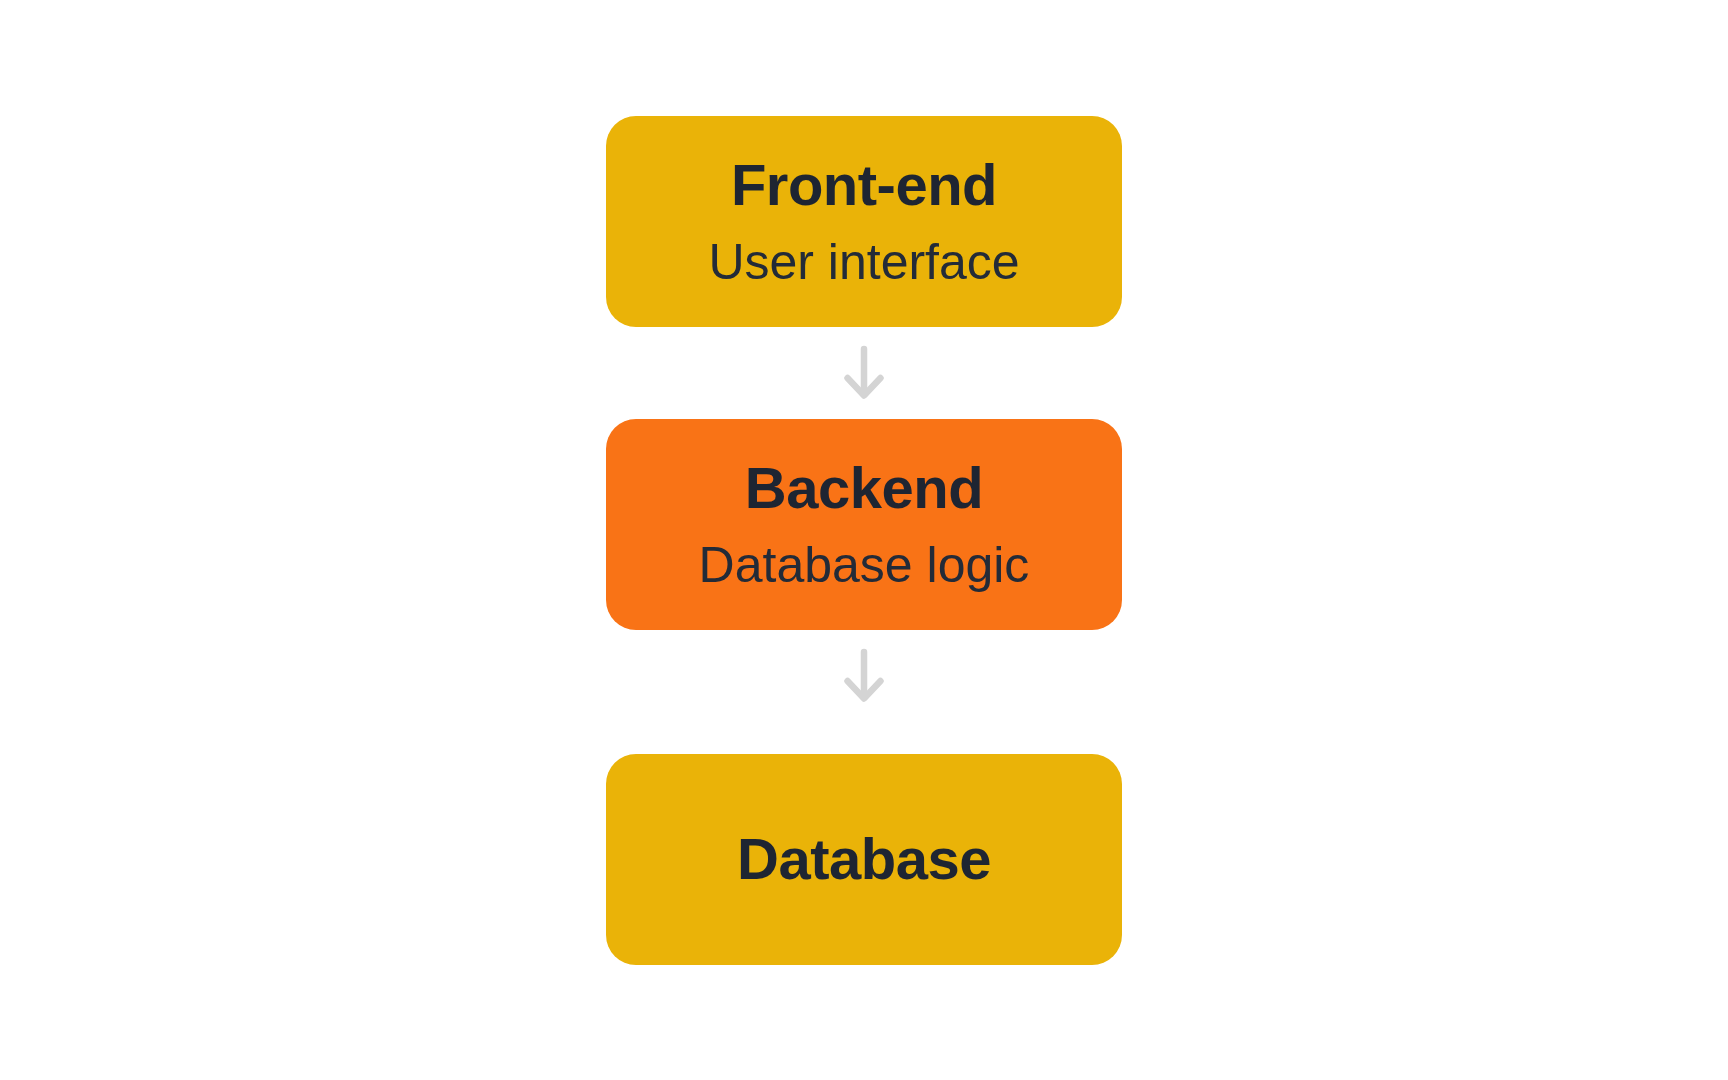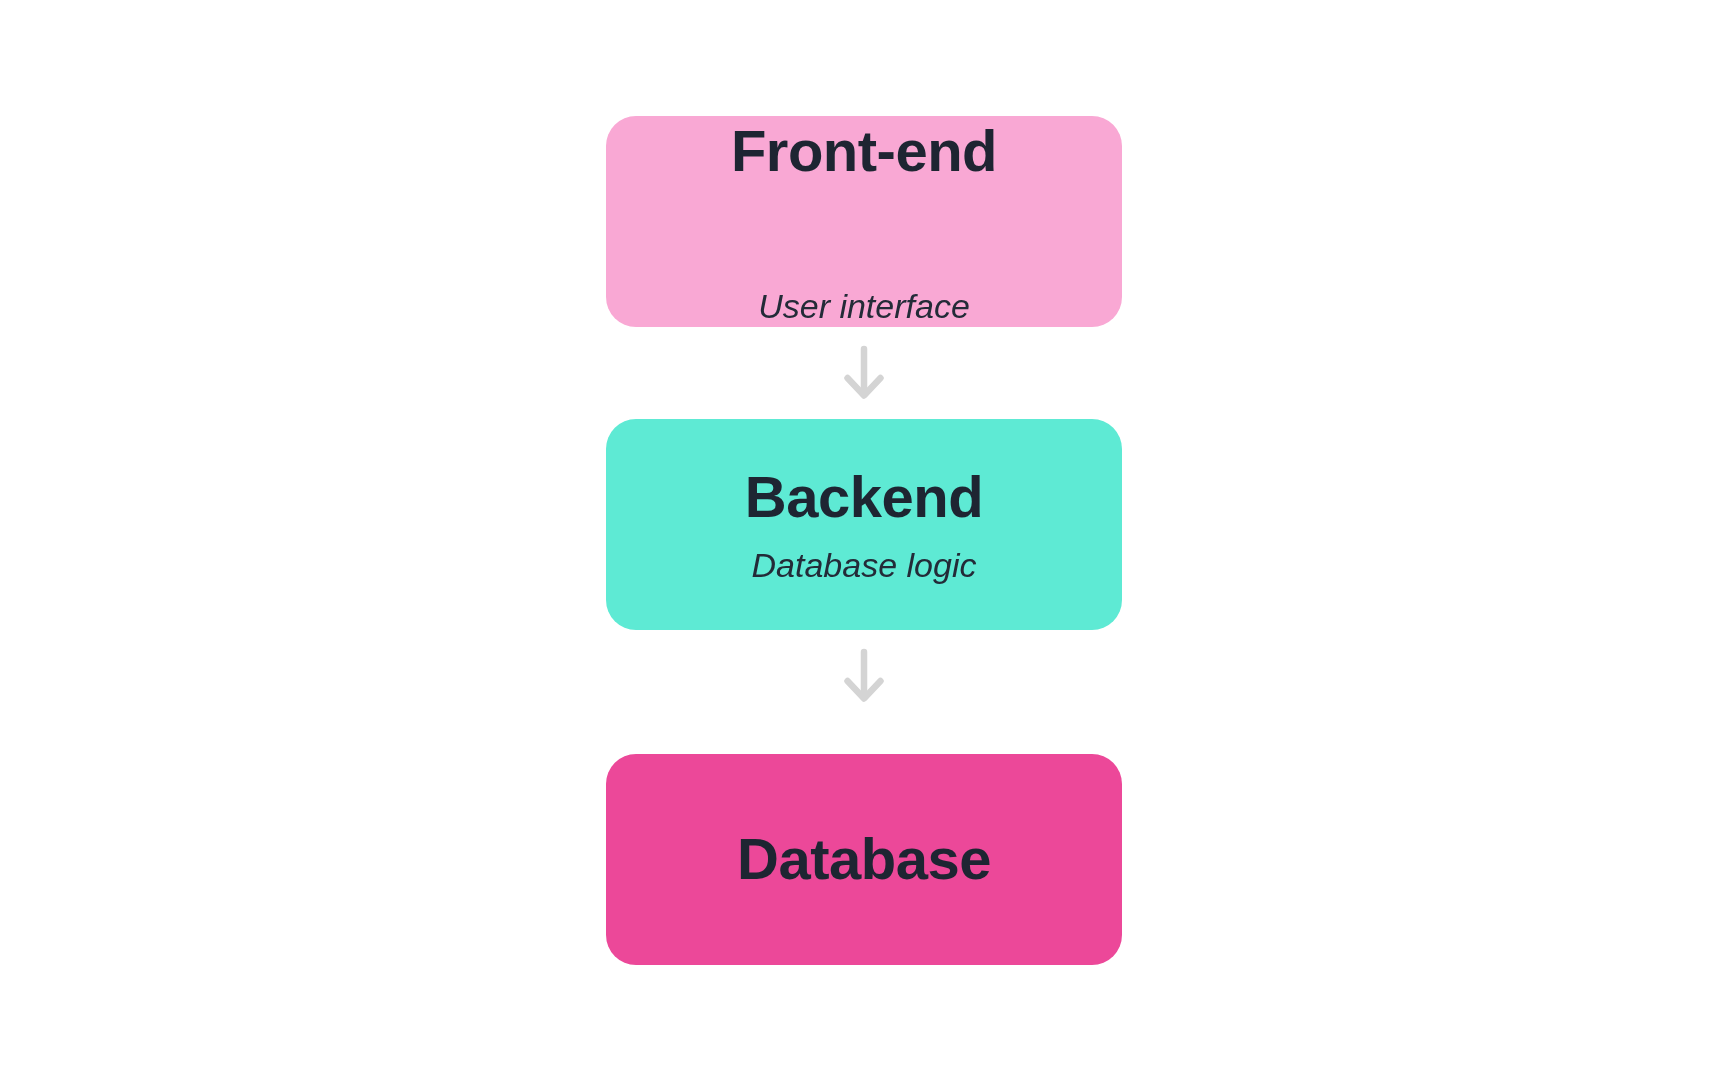--- a/index.html
+++ b/index.html
@@ -32,68 +32,67 @@
     flex: 0 0 auto;
   }
   .node-title {
     font-size: 58px;
     font-weight: 700;
     line-height: 1.2;
     color: #1e2532;
     letter-spacing: -0.5px;
   }
   .node-subtitle {
-    font-size: 34px;
+    font-size: 50px;
     font-weight: 400;
     line-height: 1.2;
     color: #232b38;
     margin-top: 13px;
-    font-style: italic;
   }
   .arrow-gap {
     height: 92px;
     flex: 0 0 auto;
     display: flex;
     align-items: center;
     justify-content: center;
   }
   .arrow-gap svg {
     display: block;
   }
 </style>
 </head>
 <body>
 
 <div class="diagram">
 
-  <div class="node" style="background-color: #f9a8d4; justify-content: space-between;">
+  <div class="node" style="background-color: #eab308;">
     <div class="node-title">Front-end</div>
     <div class="node-subtitle">User interface</div>
   </div>
 
   <div class="arrow-gap" style="color: rgb(212, 212, 212);">
     <span>
       <svg width="42" height="56" viewBox="0 0 42 56" fill="none">
         <path d="M21 4 L21 49" stroke="currentColor" stroke-width="6.5" stroke-linecap="round"></path>
         <path d="M4.5 33 L21 50.5 L37.5 33" stroke="currentColor" stroke-width="6.5" stroke-linecap="round" stroke-linejoin="round" fill="none"></path>
       </svg>
     </span>
   </div>
 
-  <div class="node" style="background-color: #5eead4;">
+  <div class="node" style="background-color: #f97316;">
     <div class="node-title">Backend</div>
     <div class="node-subtitle">Database logic</div>
   </div>
 
   <div class="arrow-gap" style="color: rgb(212, 212, 212);">
     <span>
       <svg width="42" height="56" viewBox="0 0 42 56" fill="none">
         <path d="M21 4 L21 49" stroke="currentColor" stroke-width="6.5" stroke-linecap="round"></path>
         <path d="M4.5 33 L21 50.5 L37.5 33" stroke="currentColor" stroke-width="6.5" stroke-linecap="round" stroke-linejoin="round" fill="none"></path>
       </svg>
     </span>
   </div>
 
-  <div class="node" style="background-color: #ec4899; margin-top: 32px;">
+  <div class="node" style="background-color: #eab308; margin-top: 32px;">
     <div class="node-title">Database</div>
   </div>
 
 </div>
 
 </body></html>

